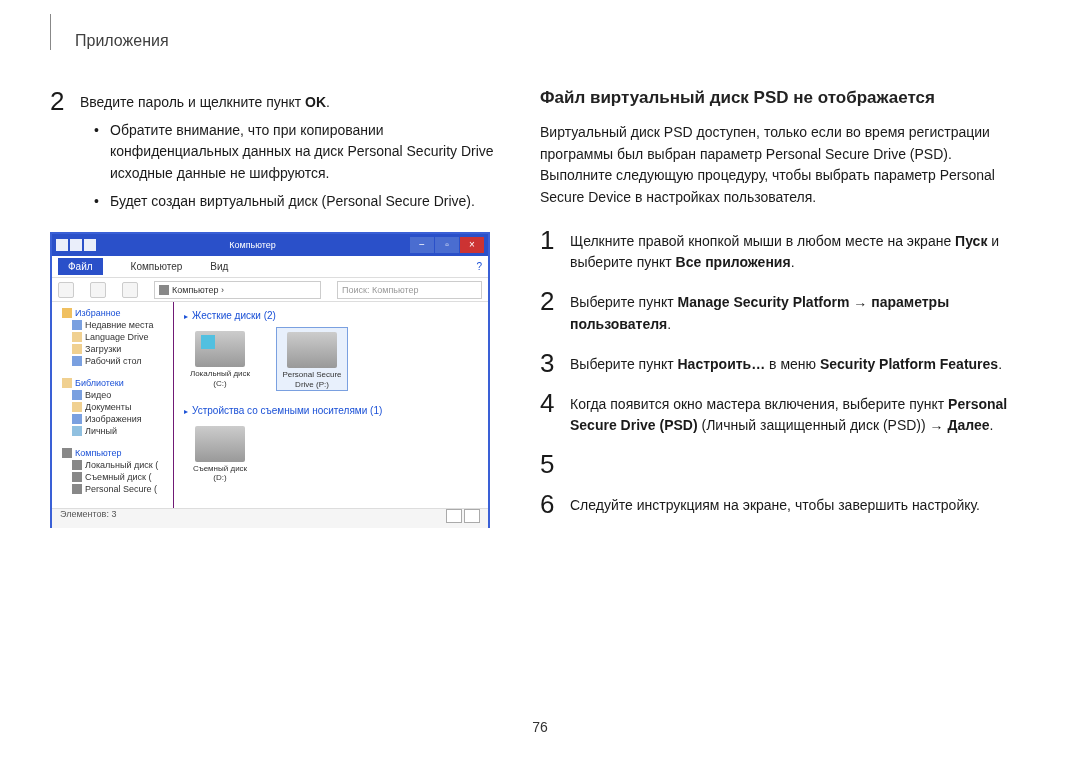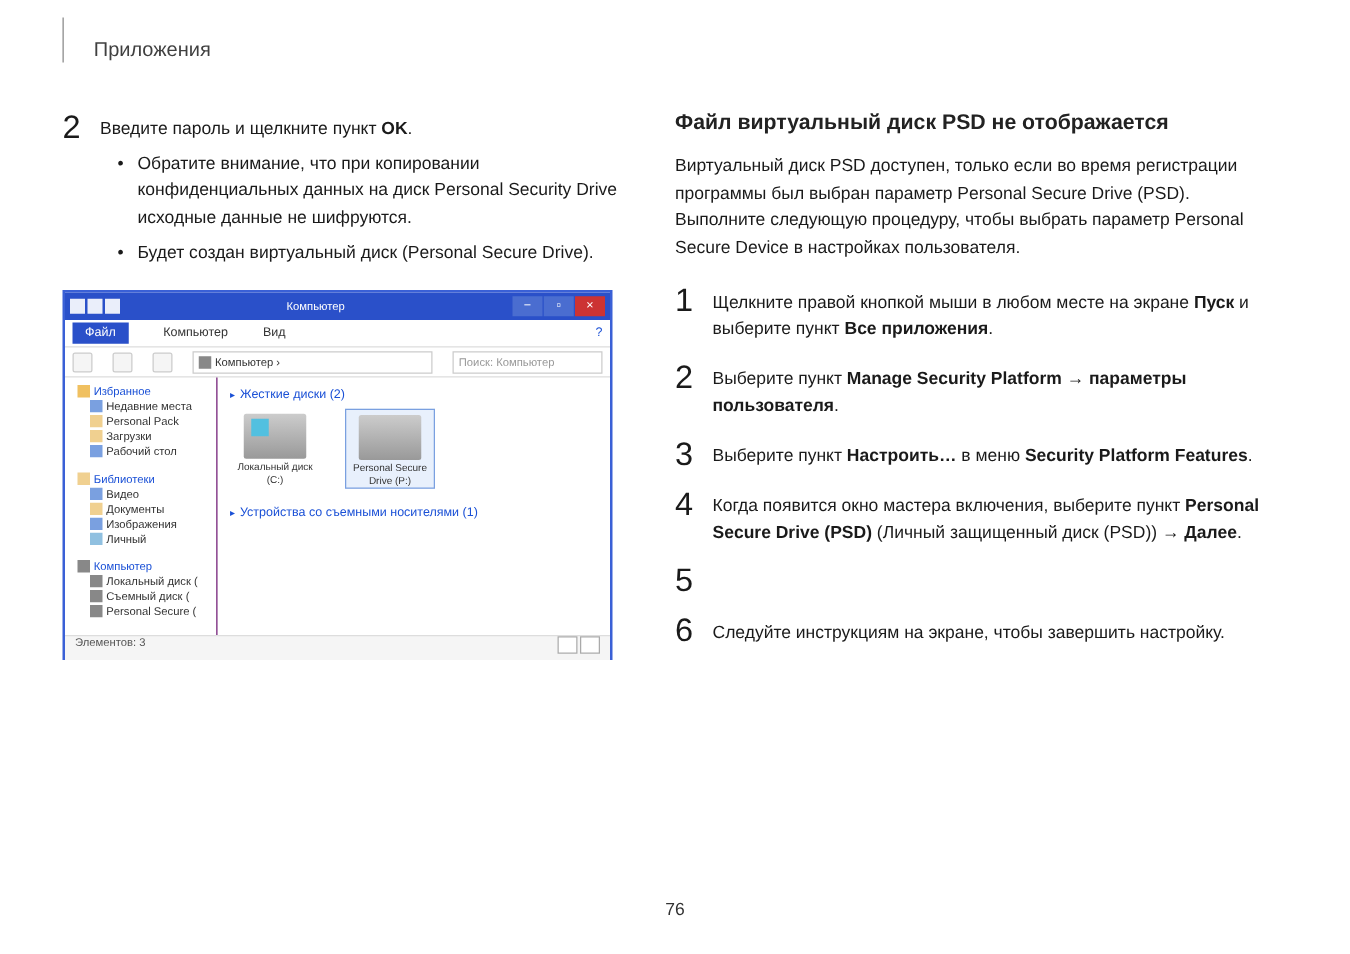--- a/index.html
+++ b/index.html
@@ -101,21 +101,21 @@
       height: 24px;
       border-bottom: 1px solid #ddd;
       display: flex;
       align-items: center;
       padding: 0 6px;
       gap: 16px;
       font-size: 9px;
     }
     .ss-address .nav-btn { width: 16px; height: 16px; border: 1px solid #ccc; border-radius: 2px; background: #f5f5f5; }
     .ss-address .path { flex: 1; border: 1px solid #ccc; height: 18px; display: flex; align-items: center; padding: 0 4px; }
-    .ss-address .search { width: 120px; border: 1px solid #ccc; height: 18px; display: flex; align-items: center; padding: 0 4px; color: #999; }
+    .ss-address .search { width: 145px; border: 1px solid #ccc; height: 18px; display: flex; align-items: center; padding: 0 4px; color: #999; }
     .ss-body { display: flex; height: 206px; }
     .ss-sidebar { width: 122px; border-right: 1px solid #701a75; padding: 4px 10px; font-size: 9px; overflow: hidden; }
     .ss-sidebar .fav-hdr { color: #1a50d6; margin: 2px 0; display: flex; align-items: center; gap: 3px;}
     .ss-sidebar .fav-item { margin: 2px 0 2px 10px; display: flex; align-items: center; gap: 3px; white-space: nowrap; overflow: hidden;}
     .ss-sidebar .sicon { width: 10px; height: 10px; background: #f0c060; display: inline-block; flex-shrink: 0;}
     .ss-sidebar .sicon.star { background: #f0c060; }
     .ss-sidebar .sicon.blue { background: #7aa0e0; }
     .ss-sidebar .sicon.folder { background: #f0d090; }
     .ss-sidebar .sicon.music { background: #90c0e0; }
     .ss-sidebar .sicon.comp { background: #888; }
@@ -205,21 +205,21 @@
           <div class="fav-hdr">
               <span class="sicon star"></span>
               <span>Избранное</span>
             </div>
           <div class="fav-item">
               <span class="sicon blue"></span>
               <span>Недавние места</span>
             </div>
           <div class="fav-item">
               <span class="sicon folder"></span>
-              <span>Personal Pack</span>
+              <span>Language Drive</span>
             </div>
           <div class="fav-item">
               <span class="sicon folder"></span>
               <span>Загрузки</span>
             </div>
           <div class="fav-item">
               <span class="sicon blue"></span>
               <span>Рабочий стол</span>
             </div>
           <div style="height:8px"></div>
@@ -269,20 +269,27 @@
               <div>Локальный диск</div>
               <div>(C:)</div>
             </div>
             <div class="ss-drive selected">
               <div class="ss-drive-icon"></div>
               <div>Personal Secure</div>
               <div>Drive (P:)</div>
             </div>
           </div>
           <div class="ss-section-hdr"><span class="arrow">▸</span><span>Устройства со съемными носителями (1)</span></div>
+          <div class="ss-drives">
+            <div class="ss-drive">
+              <div class="ss-drive-icon"></div>
+              <div>Съемный диск</div>
+              <div>(D:)</div>
+            </div>
+          </div>
         </div>
       </div>
       <div class="ss-statusbar">
         <span>Элементов: 3</span>
         <div class="view-btns">
           <div class="vb"></div>
           <div class="vb"></div>
         </div>
       </div>
     </div>

